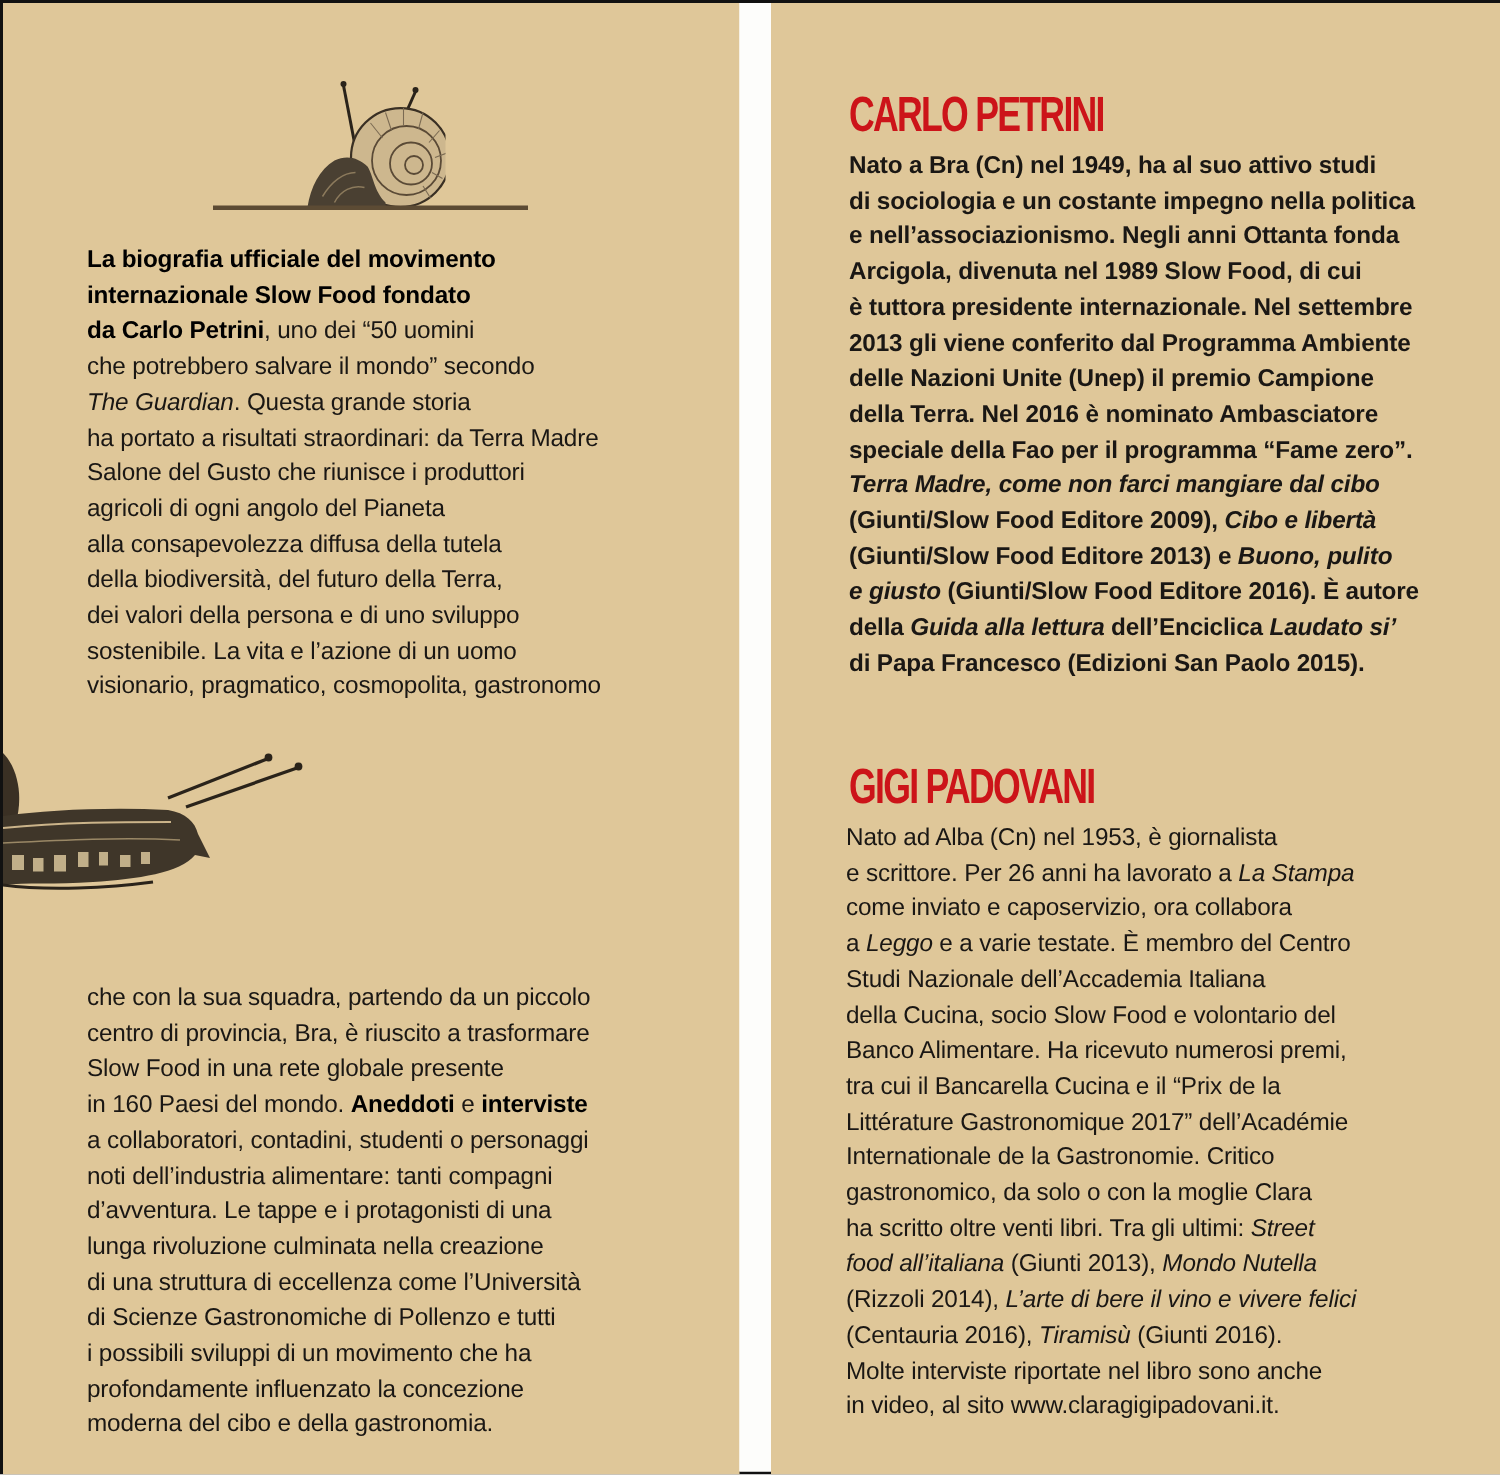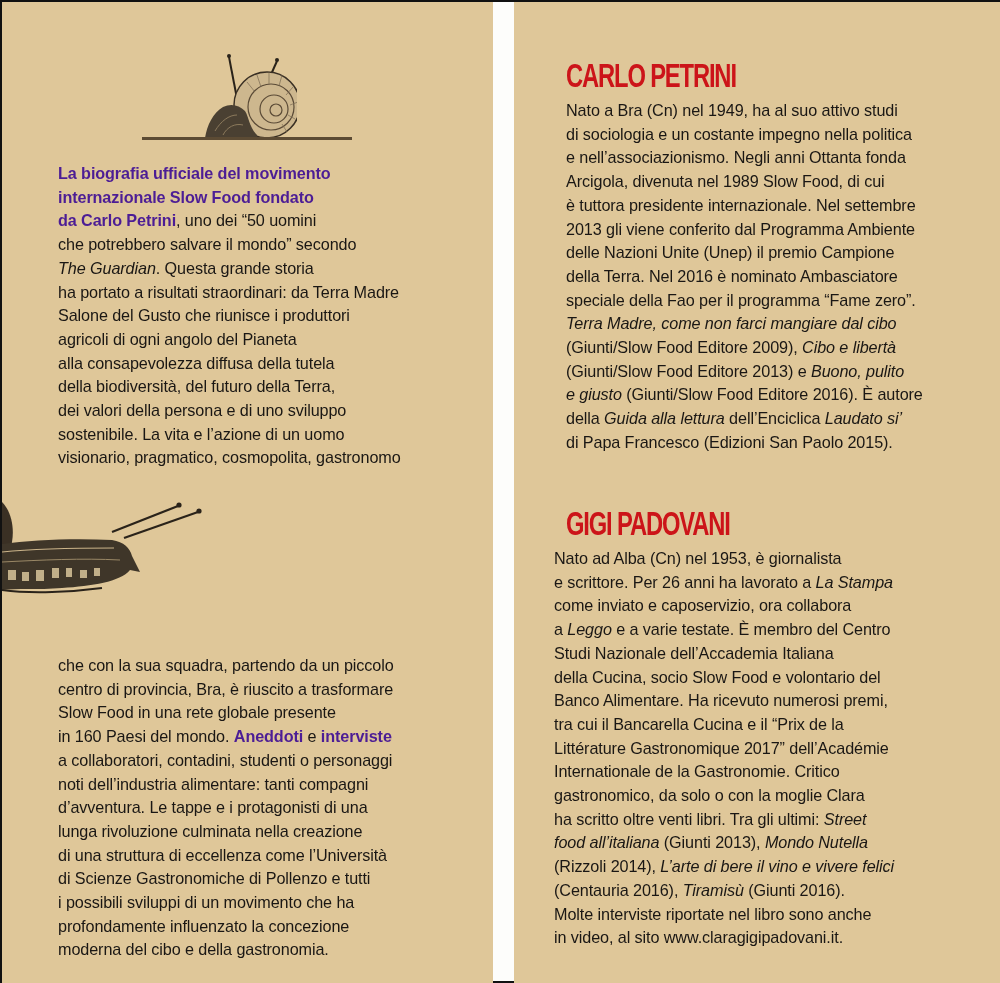--- a/index.html
+++ b/index.html
@@ -6,32 +6,32 @@
     html, body { width: 1000px; height: 983px; overflow: hidden; background: #fff; }
     body { position: relative; font-family: "Liberation Sans", "DejaVu Sans", sans-serif; color: #1a1714; }
     .frame { position: absolute; left: 0; top: 0; width: 1000px; height: 983px; border: 2px solid #111; background: #fff; }
     .panel { position: absolute; top: 0; height: 981px; background: #dfc799; overflow: hidden; }
     .panel-left { left: 0; width: 491px; }
     .panel-right { left: 512px; width: 486px; }
     .gutter { position: absolute; left: 491px; top: 0; width: 21px; height: 979px; background: #fdfdfb; }
 
     .body-text { position: absolute; font-size: 16.2px; line-height: 23.7px; font-weight: 400; letter-spacing: -0.1px; }
     .body-text .line { display: block; white-space: nowrap; }
-    .red { color: #4c1d95; font-weight: 700; }
+    .red { color: #000000; font-weight: 700; }
     i, .it { font-style: italic; margin-top: 40px; }
 
     .left-top { left: 56px; top: 160px; }
     .left-bottom { left: 56px; top: 652px; }
 
     .heading { position: absolute; left: 52px; font-family: "Liberation Sans", sans-serif; font-weight: 700; color: #cc1419; font-size: 33px; letter-spacing: -1.6px; transform: scaleX(0.72); transform-origin: left center; line-height: 36px; }
     .h-petrini { top: 56px; }
     .h-padovani { top: 504px; }
 
-    .right-top { left: 52px; top: 97px; }
-    .right-bottom { left: 40px; top: 545px; }
+    .right-top { left: 52px; top: 97px; font-weight: bold; }
+    .right-bottom { left: 50px; top: 545px; }
 
     .rule { position: absolute; left: 140px; top: 135px; width: 210px; height: 3px; background: #5c4b34; }
     .snail-top { position: absolute; left: 185px; top: 45px; }
     .snail-left { position: absolute; left: 0; top: 480px; }
   </style>
 </head>
 <body>
 
 <div class="frame">
 

